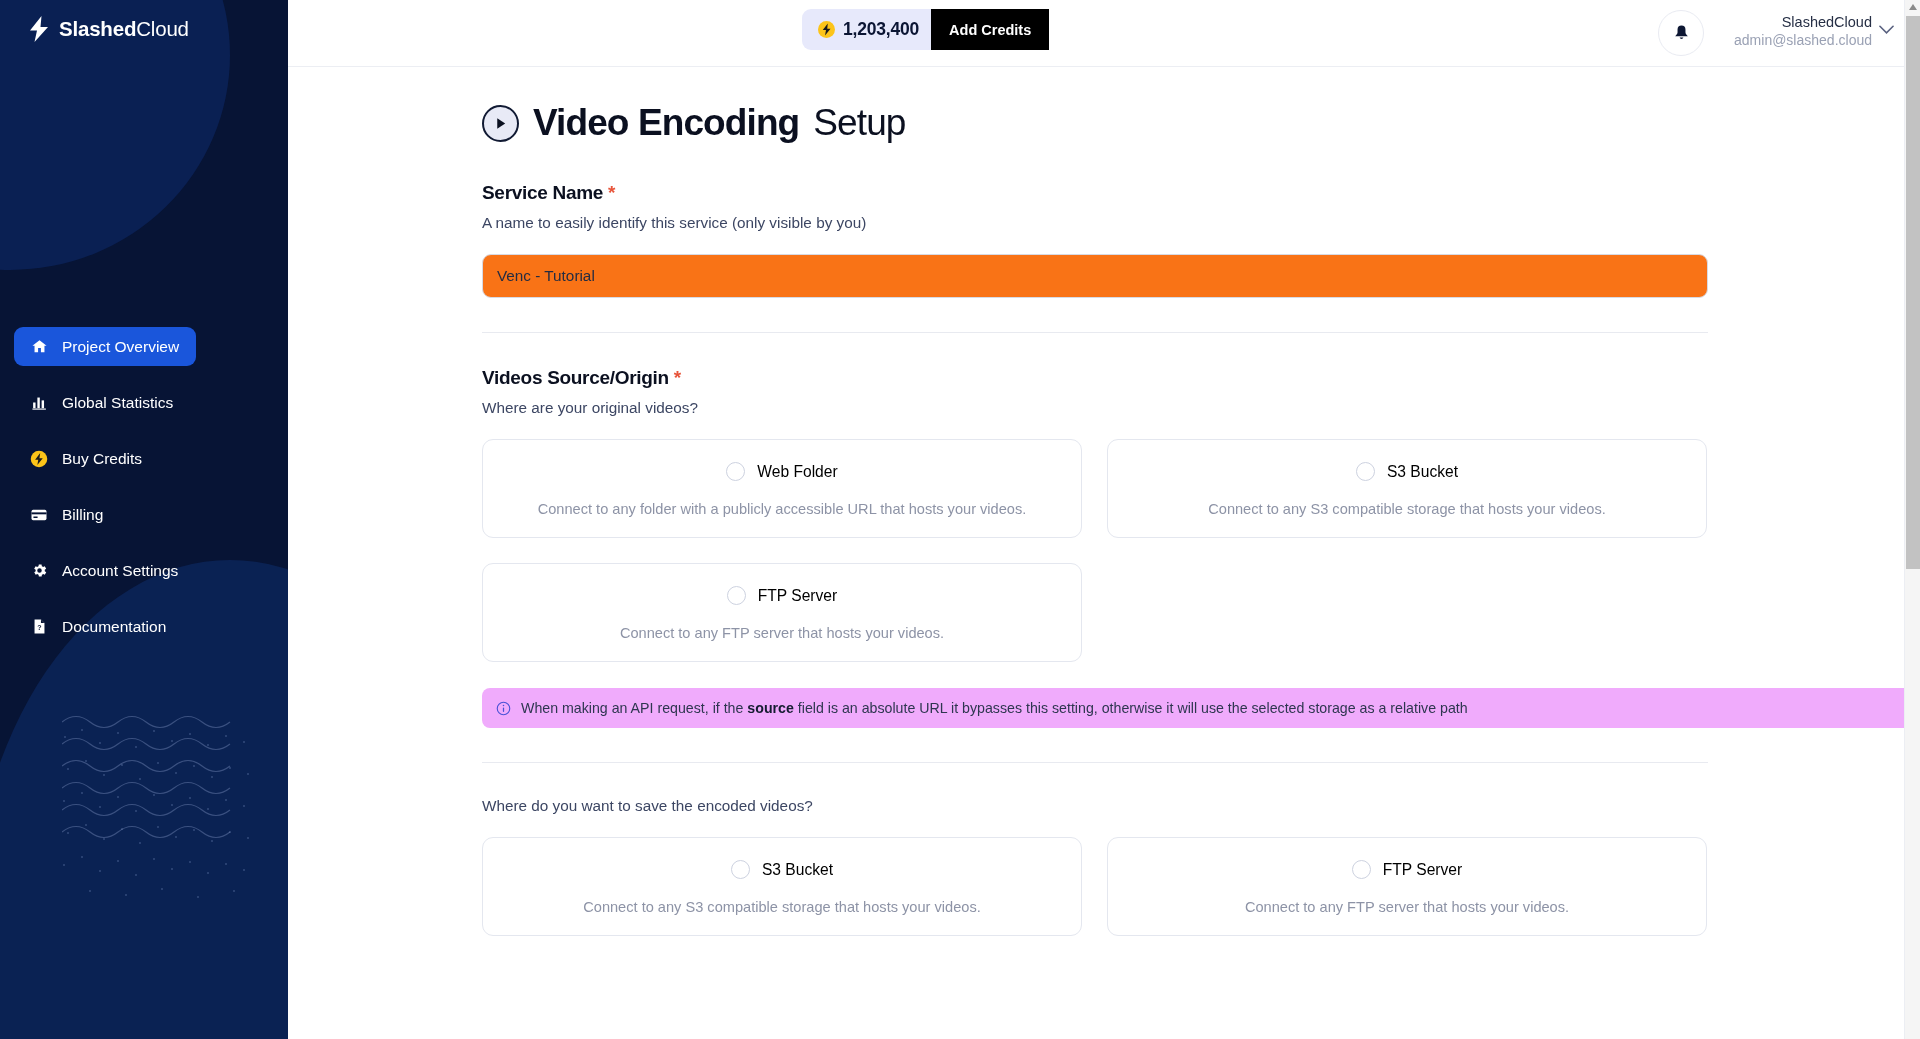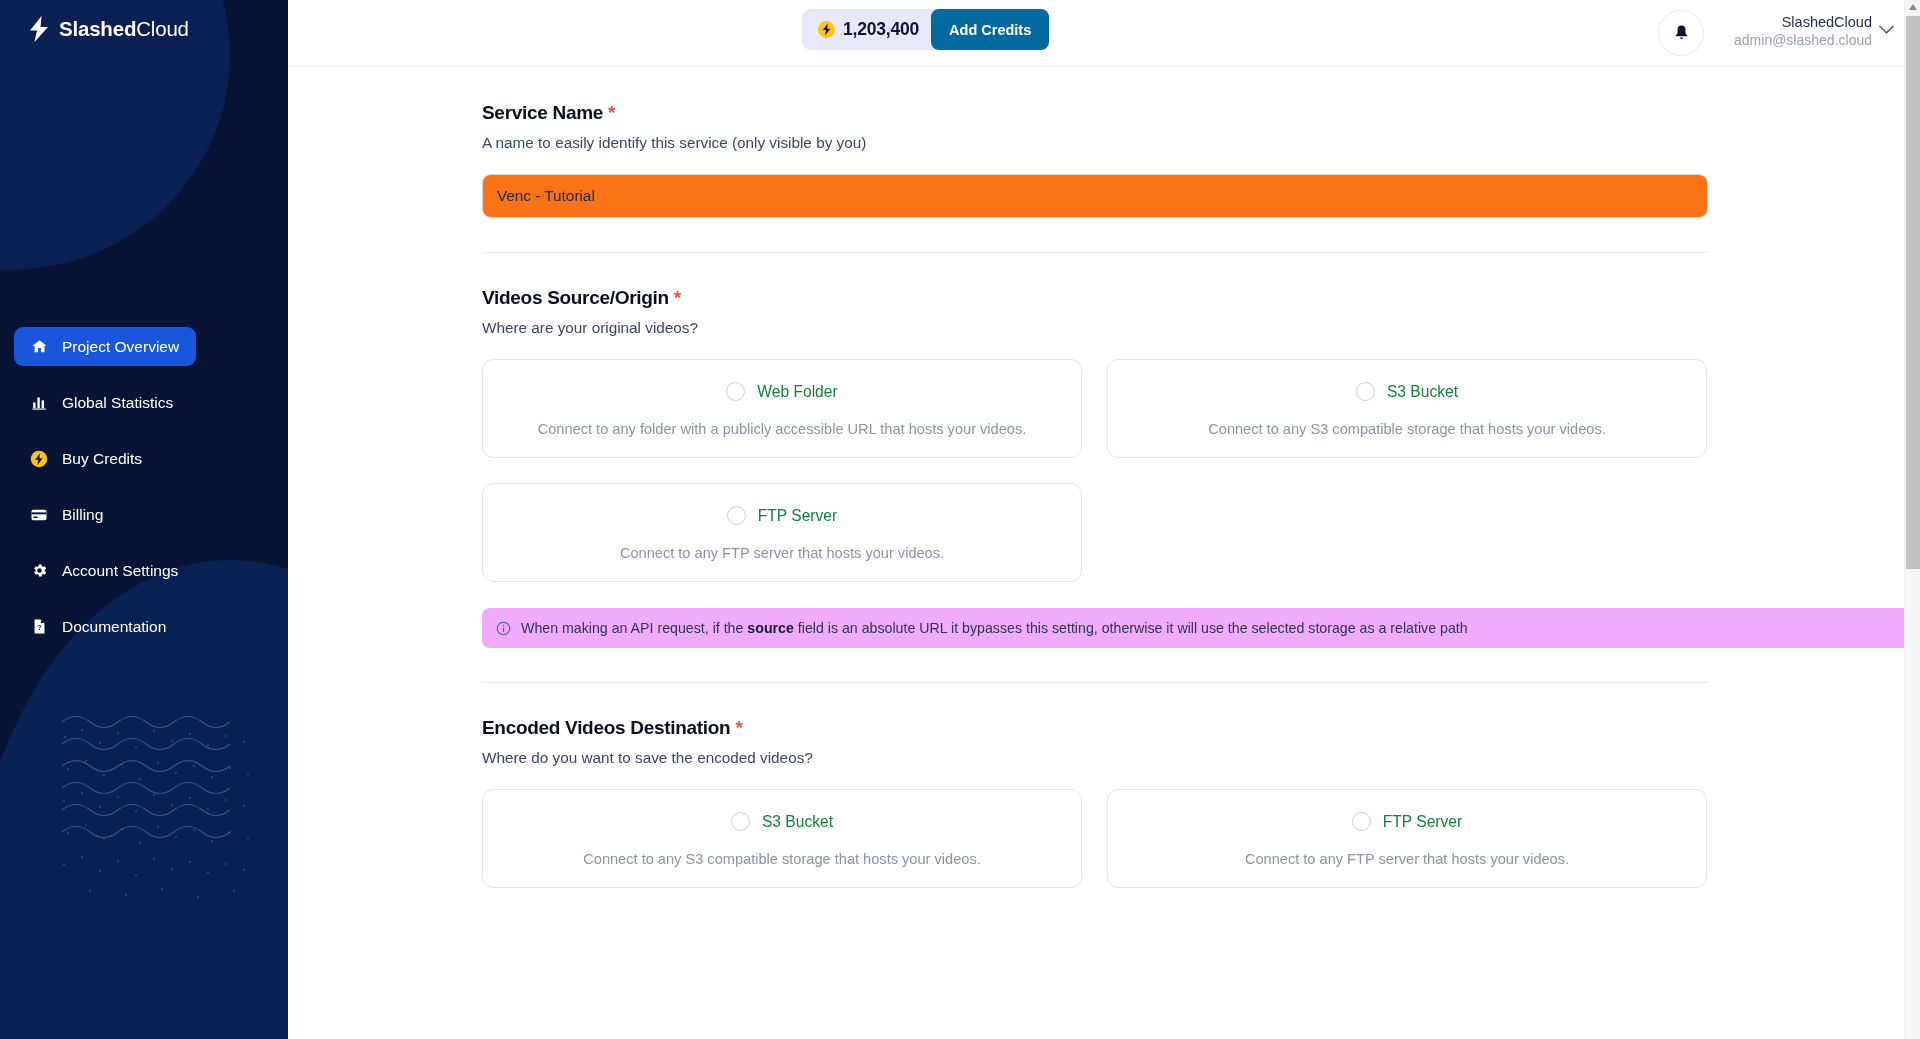--- a/index.html
+++ b/index.html
@@ -68,23 +68,23 @@
     background: #e7e9fb; border-radius: 9px; height: 41px;
     padding-left: 16px;
   }
   .bolt-badge {
     width: 17px; height: 17px; border-radius: 50%;
     background: #fcc419; display: flex; align-items: center; justify-content: center;
     margin-right: 8px; flex: 0 0 17px;
   }
   .credits-num { font-size: 17.5px; font-weight: 700; color: #0b1533; letter-spacing: -.2px; margin-right: 12px; }
   .add-credits-btn {
-    background: #0369a1; color: #fff; border: none;
+    background: #000000; color: #fff; border: none;
     font-family: "Liberation Sans", sans-serif;
-    font-size: 14.5px; font-weight: 700; border-radius: 8px;
+    font-size: 14.5px; font-weight: 700; border-radius: 0;
     height: 41px; padding: 0 18px; cursor: pointer; white-space: nowrap;
   }
   .bell {
     position: absolute; right: 216px; top: 10px;
     width: 46px; height: 46px; border-radius: 50%;
     border: 1px solid #e9ebf2; background: #fff;
     display: flex; align-items: center; justify-content: center; cursor: pointer;
   }
   .user-block { position: absolute; right: 48px; top: 13px; text-align: right; cursor: pointer; }
   .user-name { font-size: 14.5px; color: #262f45; line-height: 18px; }
@@ -126,21 +126,21 @@
   .opt-card {
     width: 600px; border: 1px solid #e4e7ef; border-radius: 11px;
     background: #fff; padding: 22px 18px 20px 18px;
     text-align: center; cursor: pointer;
   }
   .opt-head { display: flex; align-items: center; justify-content: center; gap: 12px; margin-bottom: 20px; }
   .radio {
     width: 19px; height: 19px; border-radius: 50%;
     border: 1.4px solid #cdd2e0; background: #fff; flex: 0 0 19px;
   }
-  .opt-title { font-size: 15.6px; color: #15803d; }
+  .opt-title { font-size: 15.6px; color: #000000; }
   .opt-desc { font-size: 14.6px; color: #8d93a6; }
 
   .info-bar {
     width: 1482px; background: #f0abfc; border-radius: 8px;
     display: flex; align-items: center; gap: 10px;
     padding: 12px 14px; margin-top: 26px;
   }
   .info-text { font-size: 14.2px; color: #2e3650; }
   .info-text b { font-weight: 700; color: #151c31; }
 
@@ -341,20 +341,29 @@
       </div>
       <svg class="user-caret" width="15" height="10" viewBox="0 0 16 10">
         <path d="M1 1 L8 8 L15 1" stroke="#5a6280" stroke-width="1.7" fill="none" stroke-linecap="round"></path>
       </svg>
     </header>
 
     <div class="content">
       <div class="inner">
 
 
+        <div class="page-title">
+          <span class="play-circle">
+            <svg width="15" height="15" viewBox="0 0 16 16">
+                <path d="M4.5 2.5 L13 8 L4.5 13.5 Z" fill="#0b1020"></path>
+              </svg>
+          </span>
+          <span class="title-bold">Video Encoding</span>
+          <span class="title-light">Setup</span>
+        </div>
 
         
         <div class="section-label">
           <span>Service Name</span>
           <span class="req">*</span>
         </div>
         <div class="section-help">A name to easily identify this service (only visible by you)</div>
         <input class="text-input" type="text" value="Venc - Tutorial" style="">
 
         <div class="divider"></div>
@@ -395,24 +404,20 @@
             <circle cx="12" cy="12" r="10" fill="none" stroke="#4a52d6" stroke-width="1.8"></circle>
             <circle cx="12" cy="7.2" r="1.25" fill="#4a52d6"></circle>
             <rect x="11" y="10.2" width="2" height="7.2" rx="1" fill="#4a52d6"></rect>
           </svg>
           <div class="info-text"><span>When making an API request, if the </span><b>source</b><span> field is an absolute URL it bypasses this setting, otherwise it will use the selected storage as a relative path</span></div>
         </div>
 
         <div class="divider"></div>
 
         
-        <div class="section-label">
-          <span>Encoded Videos Destination</span>
-          <span class="req">*</span>
-        </div>
         <div class="section-help">Where do you want to save the encoded videos?</div>
 
         <div class="card-grid">
           <div class="opt-card">
             <div class="opt-head">
               <span class="radio"></span>
               <span class="opt-title">S3 Bucket</span>
             </div>
             <div class="opt-desc">Connect to any S3 compatible storage that hosts your videos.</div>
           </div>

